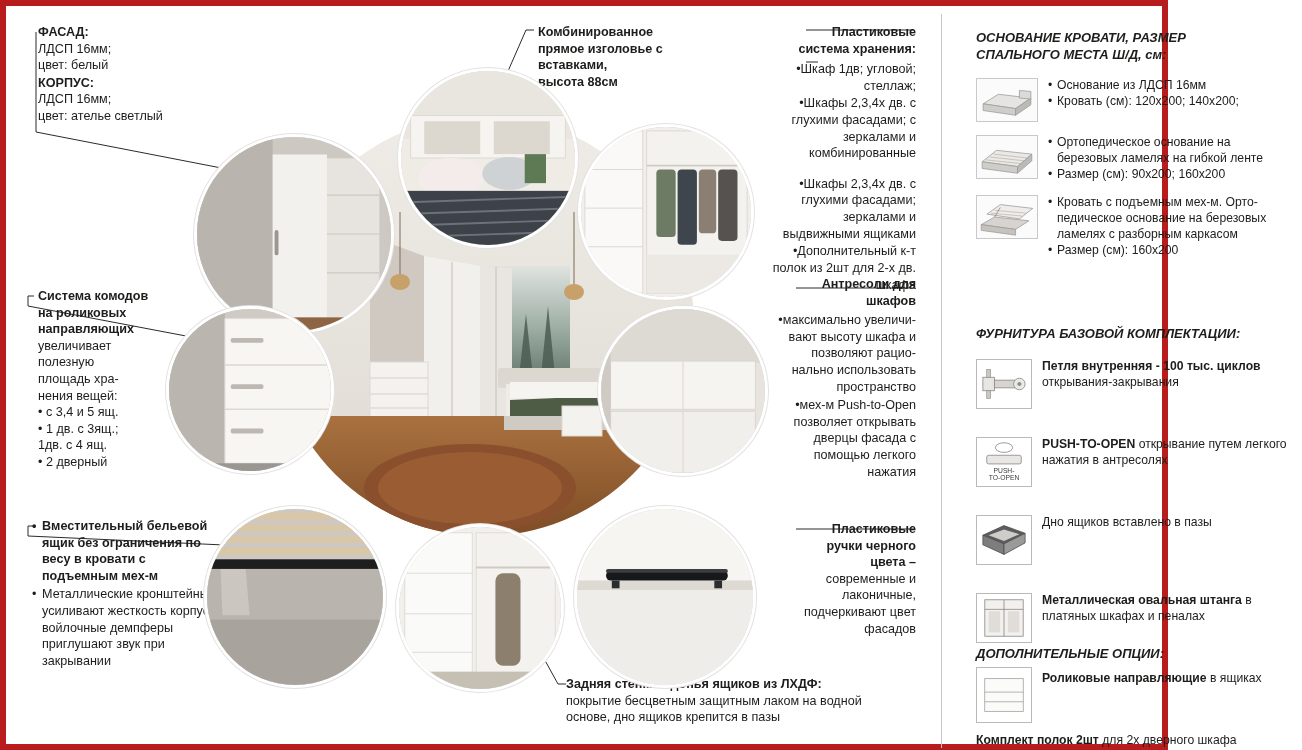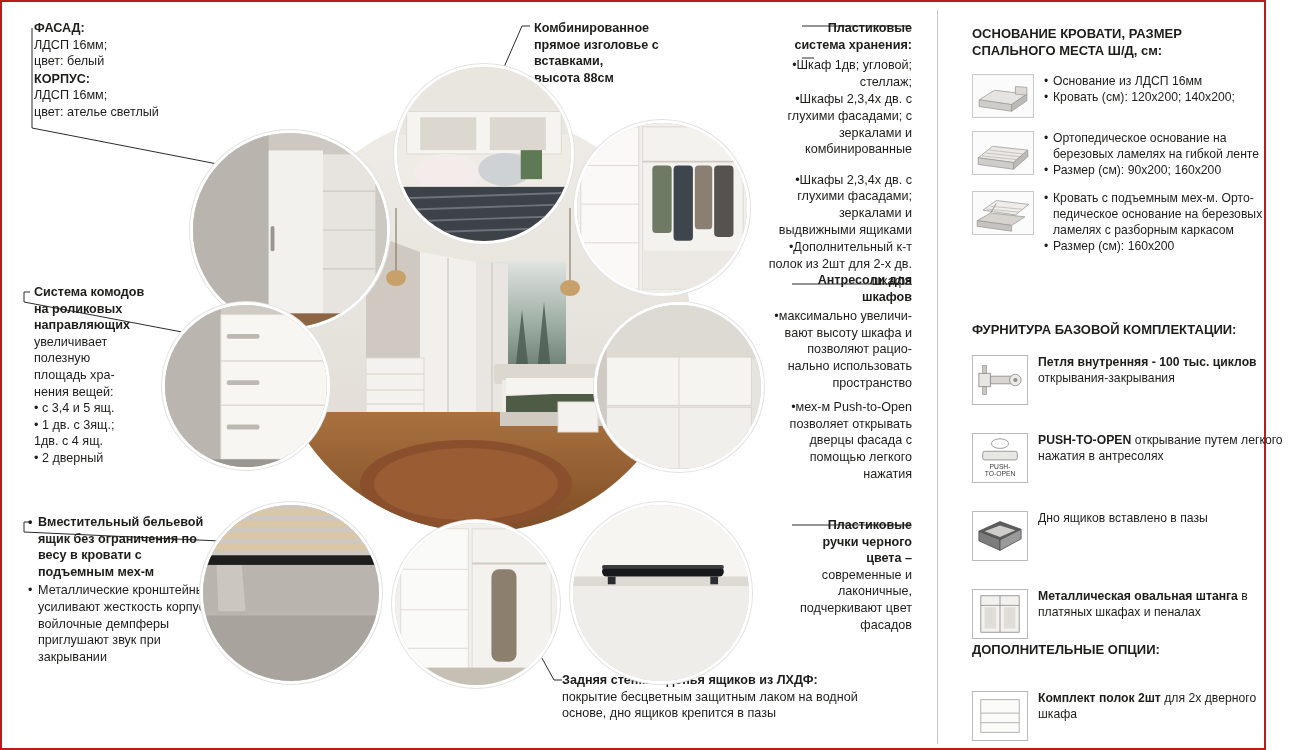--- a/index.html
+++ b/index.html
@@ -7,22 +7,22 @@
   body {
     width: 1302px; height: 750px;
     font-family: "Liberation Sans", sans-serif;
     background: #ffffff;
     color: #1d1d1b;
     position: relative;
     overflow: hidden;
   }
   #page {
     position: relative;
-    width: 1266px; height: 750px;
-    border: 2px solid #b91c1c;
+    width: 1168px; height: 750px;
+    border: 6px solid #b91c1c;
   }
   .panel-left {
     position: absolute; left:0; top:0; width: 935px; height: 750px;
   }
   .divider {
     position: absolute; left: 935px; top: 8px; width: 1px; height: 734px;
     background: #c8c8c8;
   }
   .panel-right {
     position: absolute; left: 948px; top: 0; width: 354px; height: 750px;
@@ -48,21 +48,21 @@
     position:absolute; left: 268px; top: 110px; width: 420px; height: 420px;
     border-radius: 50%;
     overflow: hidden;
     background: #e9e5df;
   }
 
   
   svg.lines { position:absolute; left:0; top:0; width: 935px; height:750px; pointer-events:none; }
 
   
-  .r-h { font-weight: bold; font-size: 13px; line-height: 1.3; }
+  .r-h { font-weight: bold; font-size: 13px; line-height: 1.3; font-style: italic; }
   .r-row { display:flex; gap: 10px; align-items: flex-start; }
   .r-thumb {
     width: 62px; height: 44px; flex: 0 0 62px;
     border: 1px solid #c9c9c9; background:#fbfbfb;
     position: relative; overflow:hidden;
   }
   .r-txt { font-size: 12.2px; line-height: 1.3; }
   .r-txt .strong { font-weight: bold; }
   .r-box {
     width: 56px; height: 50px; flex: 0 0 56px;
@@ -138,21 +138,21 @@
       <div>•&nbsp;<span>с 3,4 и 5 ящ.</span></div>
       <div>•&nbsp;<span>1 дв. с 3ящ.;</span></div>
       <div><span>1дв. с 4 ящ.</span></div>
       <div>•&nbsp;<span>2 дверный</span></div>
     </div>
 
     <div class="tb right" style="left:770px; top:270px; width:140px;">
       <div class="hd">Антресоли для</div>
       <div class="hd" style="margin-bottom:3px;">шкафов</div>
       <div>•<span>максимально увеличи- вают высоту шкафа и позволяют рацио- нально использовать пространство</span></div>
-      <div style="margin-top:8px;">•<span>мех-м Push-to-Open позволяет открывать дверцы фасада с помощью легкого нажатия</span></div>
+      <div style="margin-top:2px;">•<span>мех-м Push-to-Open позволяет открывать дверцы фасада с помощью легкого нажатия</span></div>
     </div>
 
     <div class="tb" style="left:26px; top:512px; width:188px;">
       <div style="padding-left:10px; position:relative; font-weight:bold;">
         <span style="position:absolute; left:0; top:0;">•</span><span>Вместительный бельевой ящик без ограничения по весу в кровати с подъемным мех-м</span>
       </div>
       <div style="padding-left:10px; position:relative; margin-top:2px;">
         <span style="position:absolute; left:0; top:0;">•</span><span>Металлические кронштейны усиливают жесткость корпуса, войлочные демпферы приглушают звук при закрывании</span>
       </div>
     </div>
@@ -500,26 +500,40 @@
               <rect x="12" y="18" width="12" height="22" fill="#e0ddd8"></rect>
               <rect x="32" y="18" width="12" height="22" fill="#e0ddd8"></rect>
             </svg>
           </div>
           <div class="r-txt">
             <span class="strong">Металлическая овальная штанга</span>
             <span>в платяных шкафах и пеналах</span>
           </div>
         </div>
 
+        <div class="r-row">
+          <div class="r-box">
+            <svg viewBox="0 0 56 50">
+              <path d="M8,24 L30,14 L50,22 L28,33 Z" fill="#8f8f8f" stroke="#6e6e6e" stroke-width="0.8"></path>
+              <path d="M8,24 L8,32 L28,42 L28,33 Z" fill="#6e6e6e"></path>
+              <rect x="14" y="16" width="16" height="6" rx="1" fill="#dedbd6" stroke="#6e6e6e" stroke-width="0.7"></rect>
+              <circle cx="44" cy="24" r="3.4" fill="#efedea" stroke="#6e6e6e" stroke-width="0.8"></circle>
+            </svg>
+          </div>
+          <div class="r-txt">
+            <span class="strong">Роликовые направляющие</span>
+            <span>в ящиках</span>
+          </div>
+        </div>
       </div>
     </div>
 
     <div style="position:absolute; left:22px; top:640px; width:312px;">
       <div class="r-h">ДОПОЛНИТЕЛЬНЫЕ ОПЦИИ:</div>
-      <div class="r-row" style="margin-top:32px;">
+      <div class="r-row" style="margin-top:4px;flex-direction:column;">
         <div class="r-box">
           <svg viewBox="0 0 56 50">
             <rect x="8" y="8" width="40" height="34" fill="#fbfbfa" stroke="#a8a8a8" stroke-width="0.9"></rect>
             <line x1="8" y1="22" x2="48" y2="22" stroke="#a8a8a8" stroke-width="0.9"></line>
             <line x1="8" y1="32" x2="48" y2="32" stroke="#a8a8a8" stroke-width="0.9"></line>
           </svg>
         </div>
         <div class="r-txt">
           <span class="strong">Комплект полок 2шт</span>
           <span>для 2х дверного шкафа</span>

